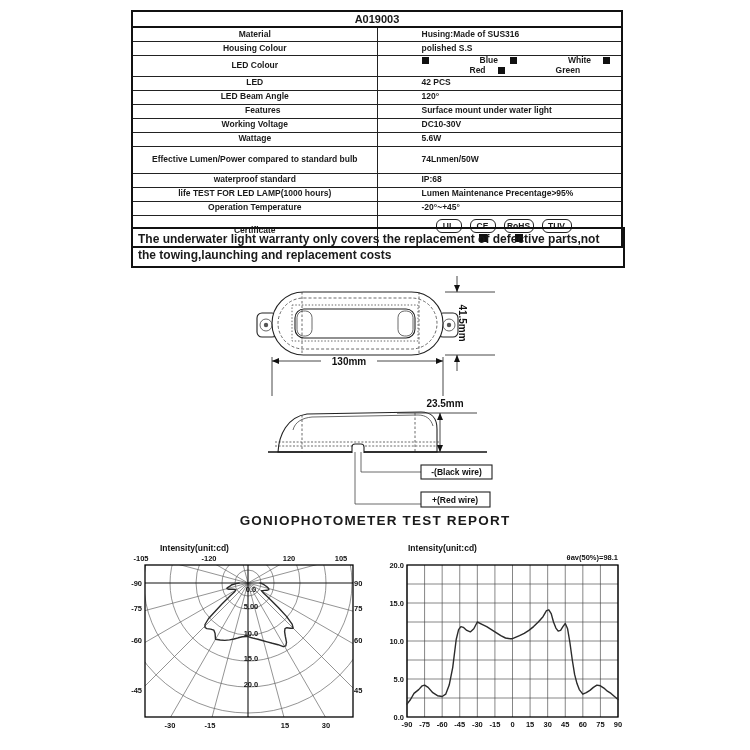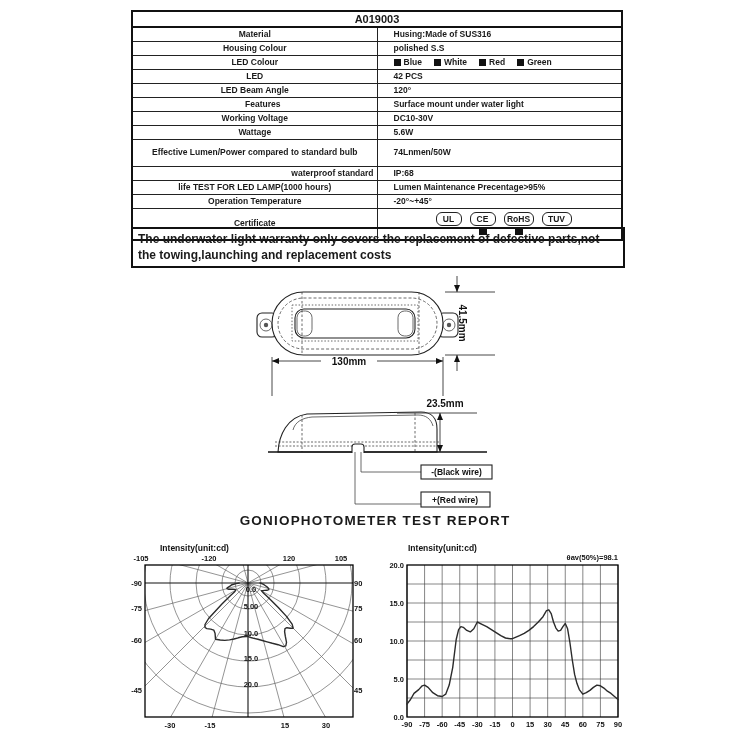--- a/index.html
+++ b/index.html
@@ -6,25 +6,25 @@
   #page{position:relative;width:640px;height:750px;background:#fff;
         font-family:"Liberation Sans",sans-serif;color:#1a1a1a;overflow:hidden;}
 
   
   #spec{position:absolute;left:131px;top:10px;width:492px;border-collapse:collapse;
         table-layout:fixed;}
   #spec th,#spec td{border:1px solid #222;font-size:8.5px;font-weight:700;
         padding:0;vertical-align:middle;line-height:1.15;}
   #spec th{border:2px solid #111;font-size:11px;height:14px;text-align:center;}
   #spec td.lbl{width:151px;text-align:center;padding:0 3px;}
-  #spec td.val{text-align:left;padding-left:16px;}
+  #spec td.val{text-align:left;padding-left:44px;}
   #spec{border:2px solid #111;}
   .sq{display:inline-block;width:7px;height:7px;background:#111;margin-right:3px;
       vertical-align:-1px;}
-  .colorname{margin-right:12px;}
+  .colorname{margin-right:12px;margin-left:48px;}
   .certwrap{position:relative;height:26px;padding-left:58px;padding-top:2px;}
   .certbox{display:inline-block;border:1px solid #222;border-radius:6px;text-align:center;
       font-size:8.5px;font-weight:700;height:12px;line-height:12px;margin-right:8px;}
   .certbox.w0,.certbox.w1{width:24px;} .certbox.w2,.certbox.w3{width:28px;}
   .certmark{position:absolute;top:17px;width:8px;height:8px;background:#111;}
 
   
   #note{position:absolute;left:131px;top:227px;width:480px;border:2px solid #111;
         font-size:12px;font-weight:700;padding:3px 5px;line-height:1.3;}
 
@@ -91,21 +91,21 @@
         </tr>
         <tr>
           <td class="lbl" style="height: 13px;">Wattage</td>
           <td class="val">5.6W</td>
         </tr>
         <tr>
           <td class="lbl" style="height: 26px;">Effective Lumen/Power compared to standard bulb</td>
           <td class="val">74Lnmen/50W</td>
         </tr>
         <tr>
-          <td class="lbl" style="height: 13px; text-align: right;">waterproof standard</td>
+          <td class="lbl" style="height: 13px;">waterproof standard</td>
           <td class="val">IP:68</td>
         </tr>
         <tr>
           <td class="lbl" style="height: 13px;">life TEST FOR LED LAMP(1000 hours)</td>
           <td class="val">Lumen Maintenance Precentage&gt;95%</td>
         </tr>
         <tr>
           <td class="lbl" style="height: 13px;">Operation Temperature</td>
           <td class="val">-20°~+45°</td>
         </tr>

